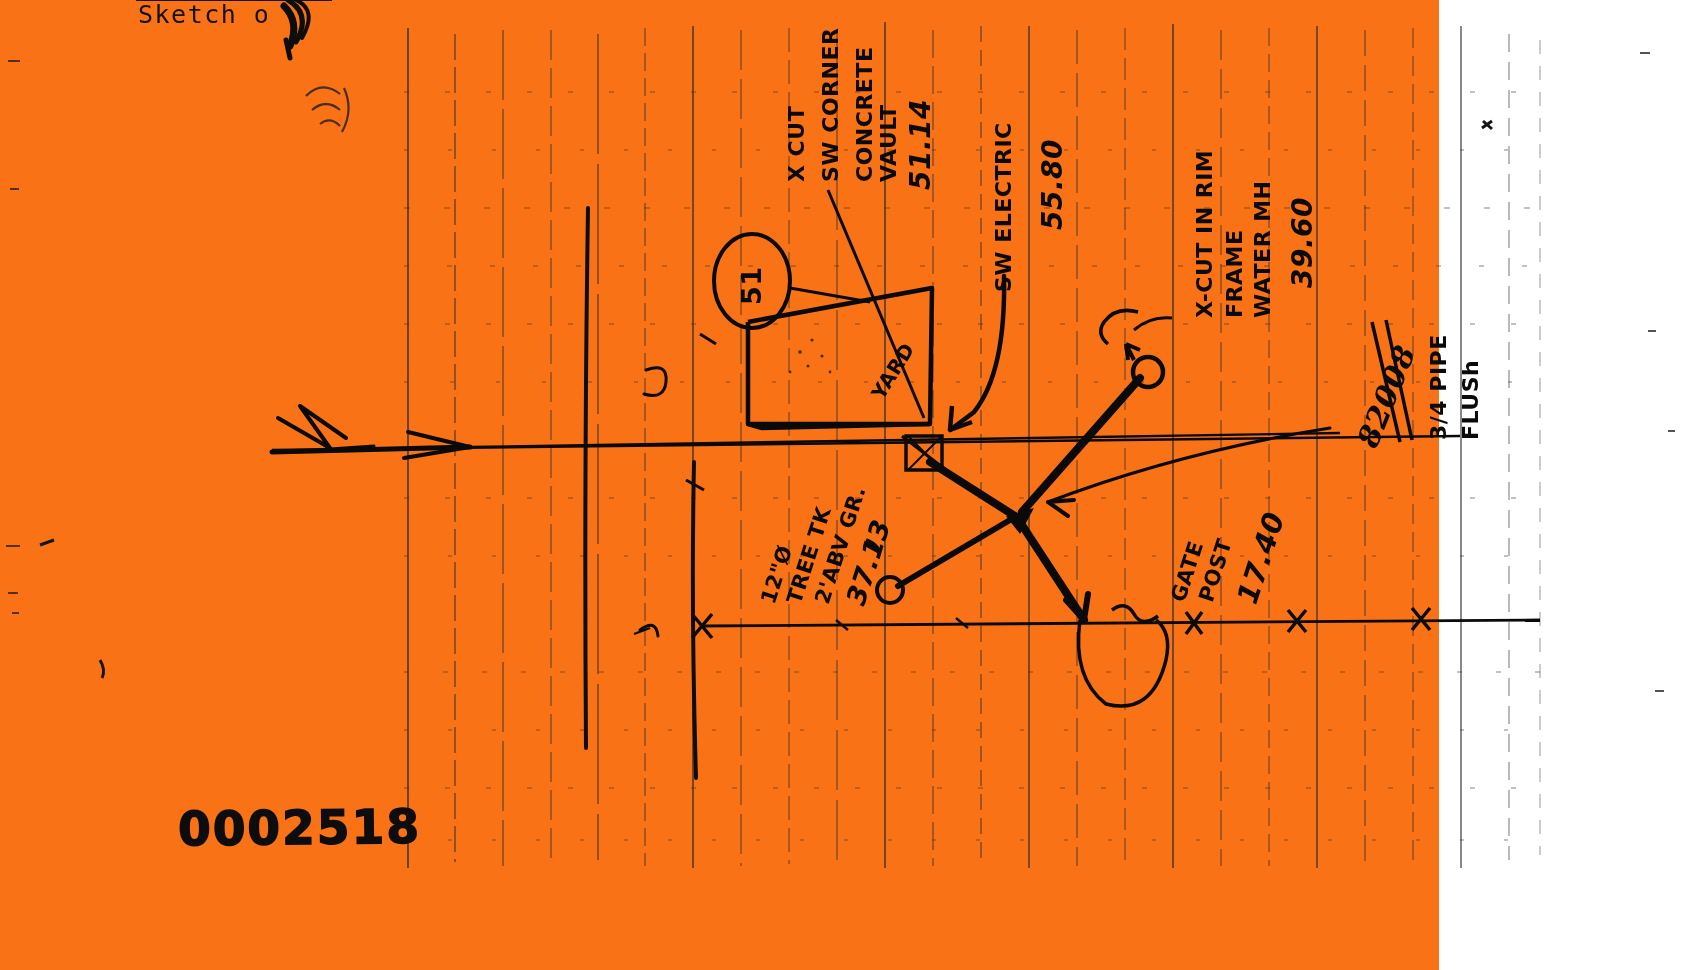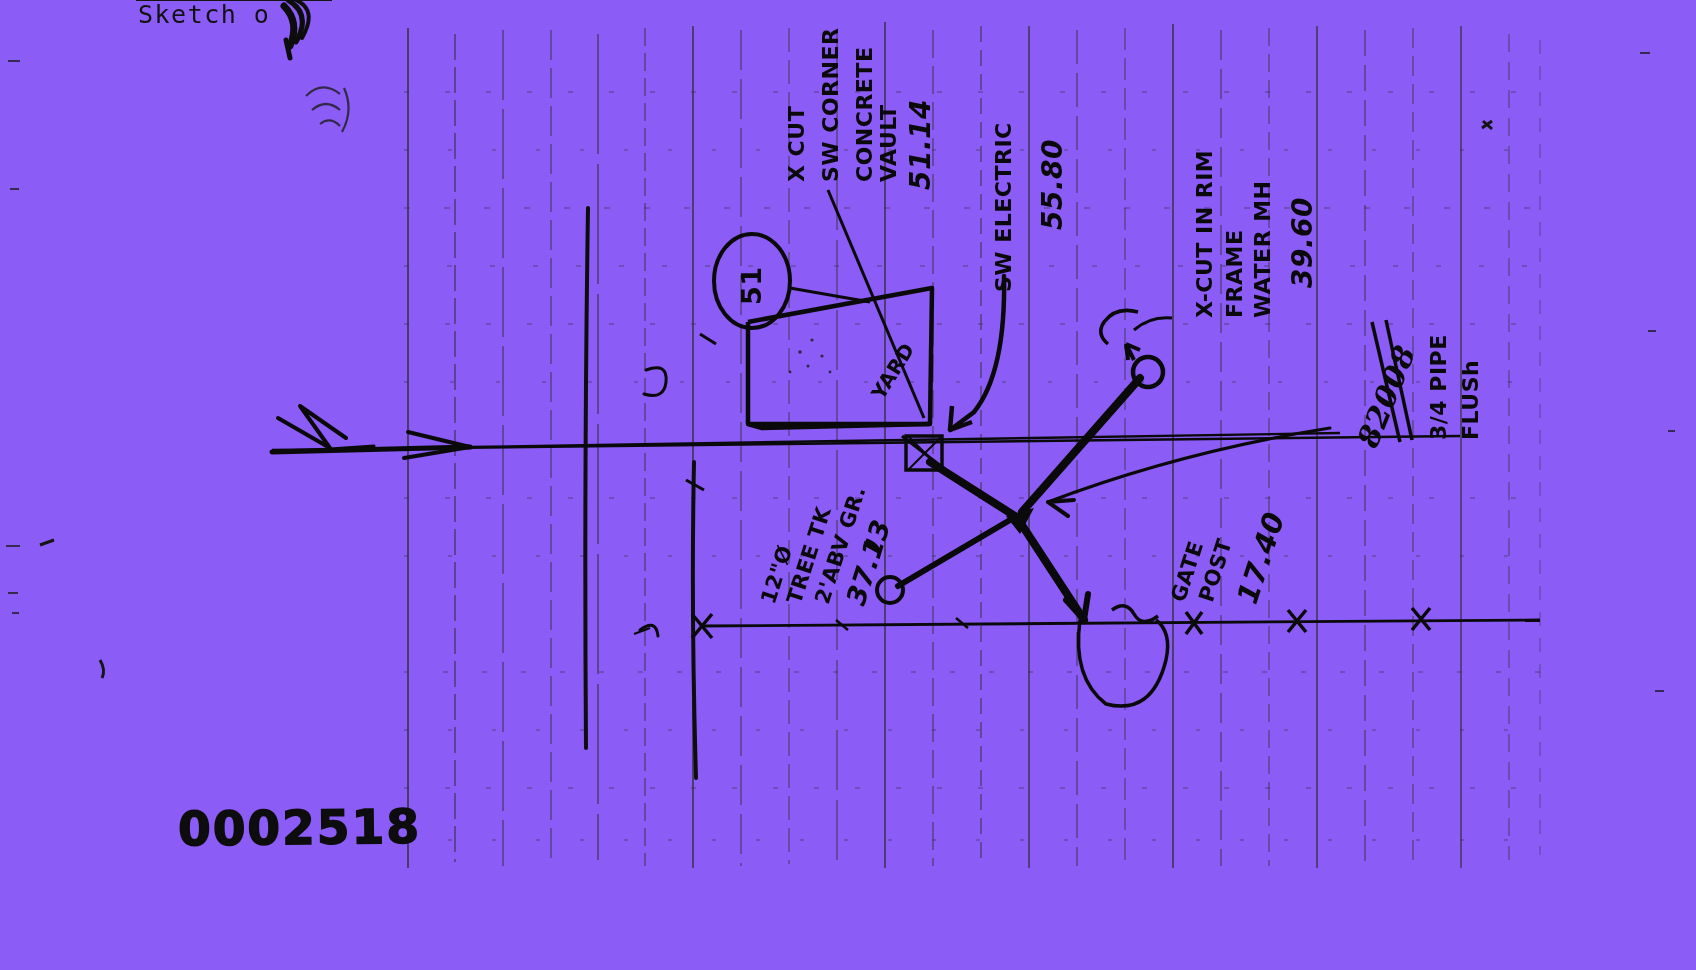--- a/index.html
+++ b/index.html
@@ -8,23 +8,23 @@
     background: #ffffff;
   }
   body {
     width: 1696px;
     height: 970px;
     overflow: hidden;
     font-family: "Liberation Sans", sans-serif;
   }
   #page {
     position: relative;
-    width: 1696px;
+    width: 1439px;
     height: 970px;
-    background: #8b5cf6;
+    background: #f97316;
   }
   
   #header-block {
     position: absolute;
     left: 136px;
     top: -6px;
     width: 330px;
     height: 46px;
   }
   #header-rule {

